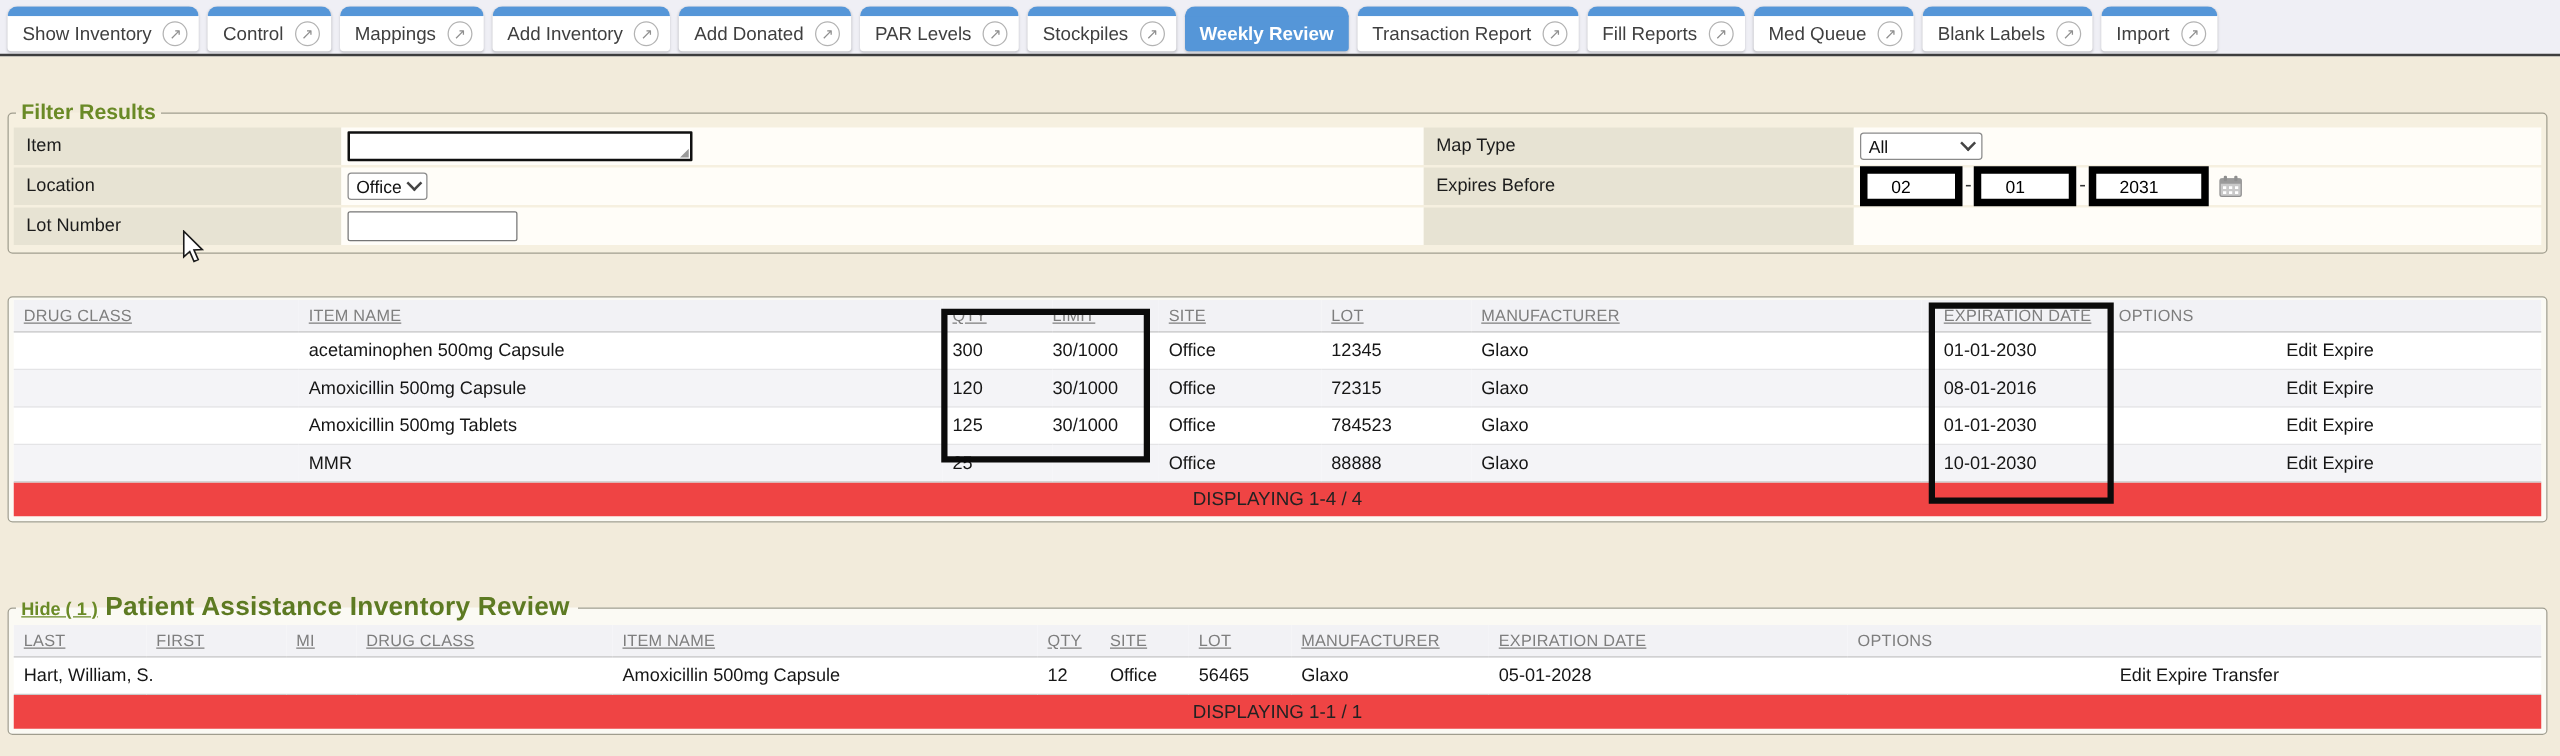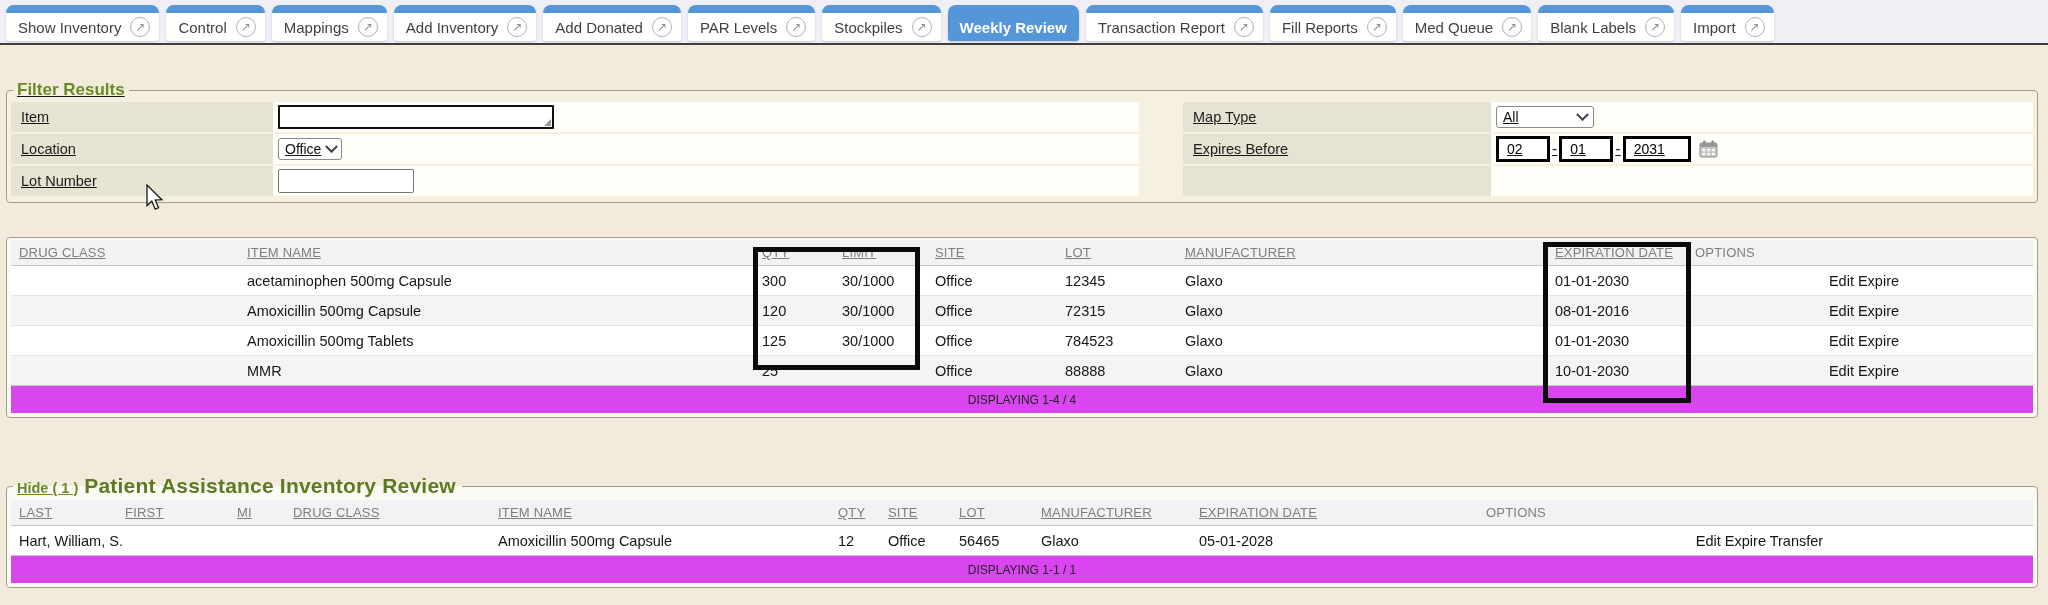--- a/index.html
+++ b/index.html
@@ -32,56 +32,56 @@
     color:#8f8f8f;font-size:12px;line-height:18px;
     display:flex;align-items:center;justify-content:center;flex:0 0 auto;
   }
   
   fieldset.panel{
     position:absolute;left:6px;width:2022px;margin:0;
     border:1px solid #a09d8e;border-radius:4px;
     padding:2px 4px 4px 4px;
   }
   fieldset.panel legend{color:#6a8a26;font-weight:bold;padding:0 4px;margin-left:2px;}
-  #filter-panel{top:80px;background:#f6f0e0;text-decoration:underline;}
+  #filter-panel{top:80px;background:#f6f0e0;}
   #filter-panel legend{font-size:17px;}
   .section{background:#fbfaf4;}
   #general-panel{top:237px;}
   #patient-panel{top:474px;}
   .section legend{font-size:14.5px;}
   .hide-link{color:#6a8a26;font-weight:bold;text-decoration:underline;cursor:pointer;font-size:14.5px;}
   .section-title{color:#5d7a22;font-weight:bold;font-size:21px;letter-spacing:.2px;padding:0 2px;}
   .legend-sep{color:#6a8a26;font-weight:normal;font-size:14px;}
   .csv-link{color:#6a8a26;text-decoration:underline;cursor:pointer;font-size:14.5px;font-weight:normal;}
   
   .frow{display:flex;height:30px;margin-bottom:2px;}
   .flabel{width:262px;background:#e7e3d3;display:flex;align-items:center;
           padding-left:10px;box-sizing:border-box;font-size:14.5px;color:#1c1c1c;flex:0 0 auto;}
   .fvalue{background:#fffdf8;display:flex;align-items:center;padding-left:5px;box-sizing:border-box;}
   .fvalue.left{width:866px;flex:0 0 auto;}
-  .rlabel{width:308px;flex:0 0 auto;margin-left:44px;}
+  .rlabel{width:344px;flex:0 0 auto;}
   .fvalue.right{flex:1 1 auto;}
   .btnrow{display:flex;height:30px;background:#fffdf8;align-items:center;justify-content:center;}
   .item-input{
     width:272px;height:20px;border:2px solid #101010;background:#fff;
     position:relative;border-radius:1px;
   }
   .grip{position:absolute;right:1px;bottom:1px;width:0;height:0;
         border-left:7px solid transparent;border-bottom:7px solid #9a9a9a;}
   .fake-select{
     height:22px;border:1px solid #8a8a8a;border-radius:3px;background:#fff;
     display:inline-flex;align-items:center;justify-content:space-between;
     padding:0 6px;font-size:14px;color:#111;box-sizing:border-box;cursor:pointer;
   }
   .sel-office{width:64px;}
   .sel-all{width:98px;}
   .chev{width:7px;height:7px;border-right:2px solid #444;border-bottom:2px solid #444;
         transform:rotate(45deg) translate(-2px,-2px);margin-left:6px;flex:0 0 auto;}
-  .date-input{height:20px;width:32px;border:3px solid #000000;font-size:14px;
-              font-family:"Liberation Sans",sans-serif;padding:0 8px;margin:0;}
+  .date-input{height:20px;width:32px;border:6px solid #000000;font-size:14px;
+              font-family:"Liberation Sans",sans-serif;padding:0 19px;margin:0;}
   .date-input.year{width:46px;}
   .date-dash{margin:0 2px;color:#333;}
   .text-input{height:20px;width:130px;border:1px solid #767676;border-radius:2px;
               font-size:14px;font-family:"Liberation Sans",sans-serif;}
   .cal-icon{margin-left:8px;cursor:pointer;display:inline-flex;}
   .btn{
     font-size:15px;color:#111;padding:3px 16px;
     border:1px solid #8a8a8a;border-radius:3px;
     background:linear-gradient(#f9f9f9,#e5e5e5);
     font-family:"Liberation Sans",sans-serif;cursor:pointer;
@@ -93,22 +93,22 @@
     font-size:13px;color:#7e7e7e;font-weight:normal;text-align:left;
     padding:0 0 0 8px;letter-spacing:.2px;white-space:nowrap;
   }
   table.grid th span.sortable{text-decoration:underline;cursor:pointer;}
   table.grid td{height:29px;padding:0 0 0 8px;border-top:1px solid #e4e4e6;white-space:nowrap;}
   table.grid tr.alt td{background:#f4f4f7;}
   td.center,th.center{text-align:center;padding:0;}
   .limit-col{text-align:left;padding:0 32px 0 0 !important;}
   .exp-col{padding-left:18px !important;}
   tr.displaying td{
-    text-align:center;background:#d946ef;border-top:1px solid #c9c9c9;
-    font-size:12px;height:27px;color:#222;padding:0;
+    text-align:center;background:#ef4444;border-top:1px solid #c9c9c9;
+    font-size:15px;height:27px;color:#222;padding:0;
   }
   
   .hl{position:absolute;border:5px solid #0b0b0b;box-sizing:border-box;pointer-events:none;}
   #hl-qty{left:753px;top:247px;width:167px;height:123px;}
   #hl-exp{left:1543px;top:242px;width:148px;height:161px;}
   
   #cursor{position:absolute;left:146px;top:184px;pointer-events:none;}
 </style>
 </head>
 <body>

